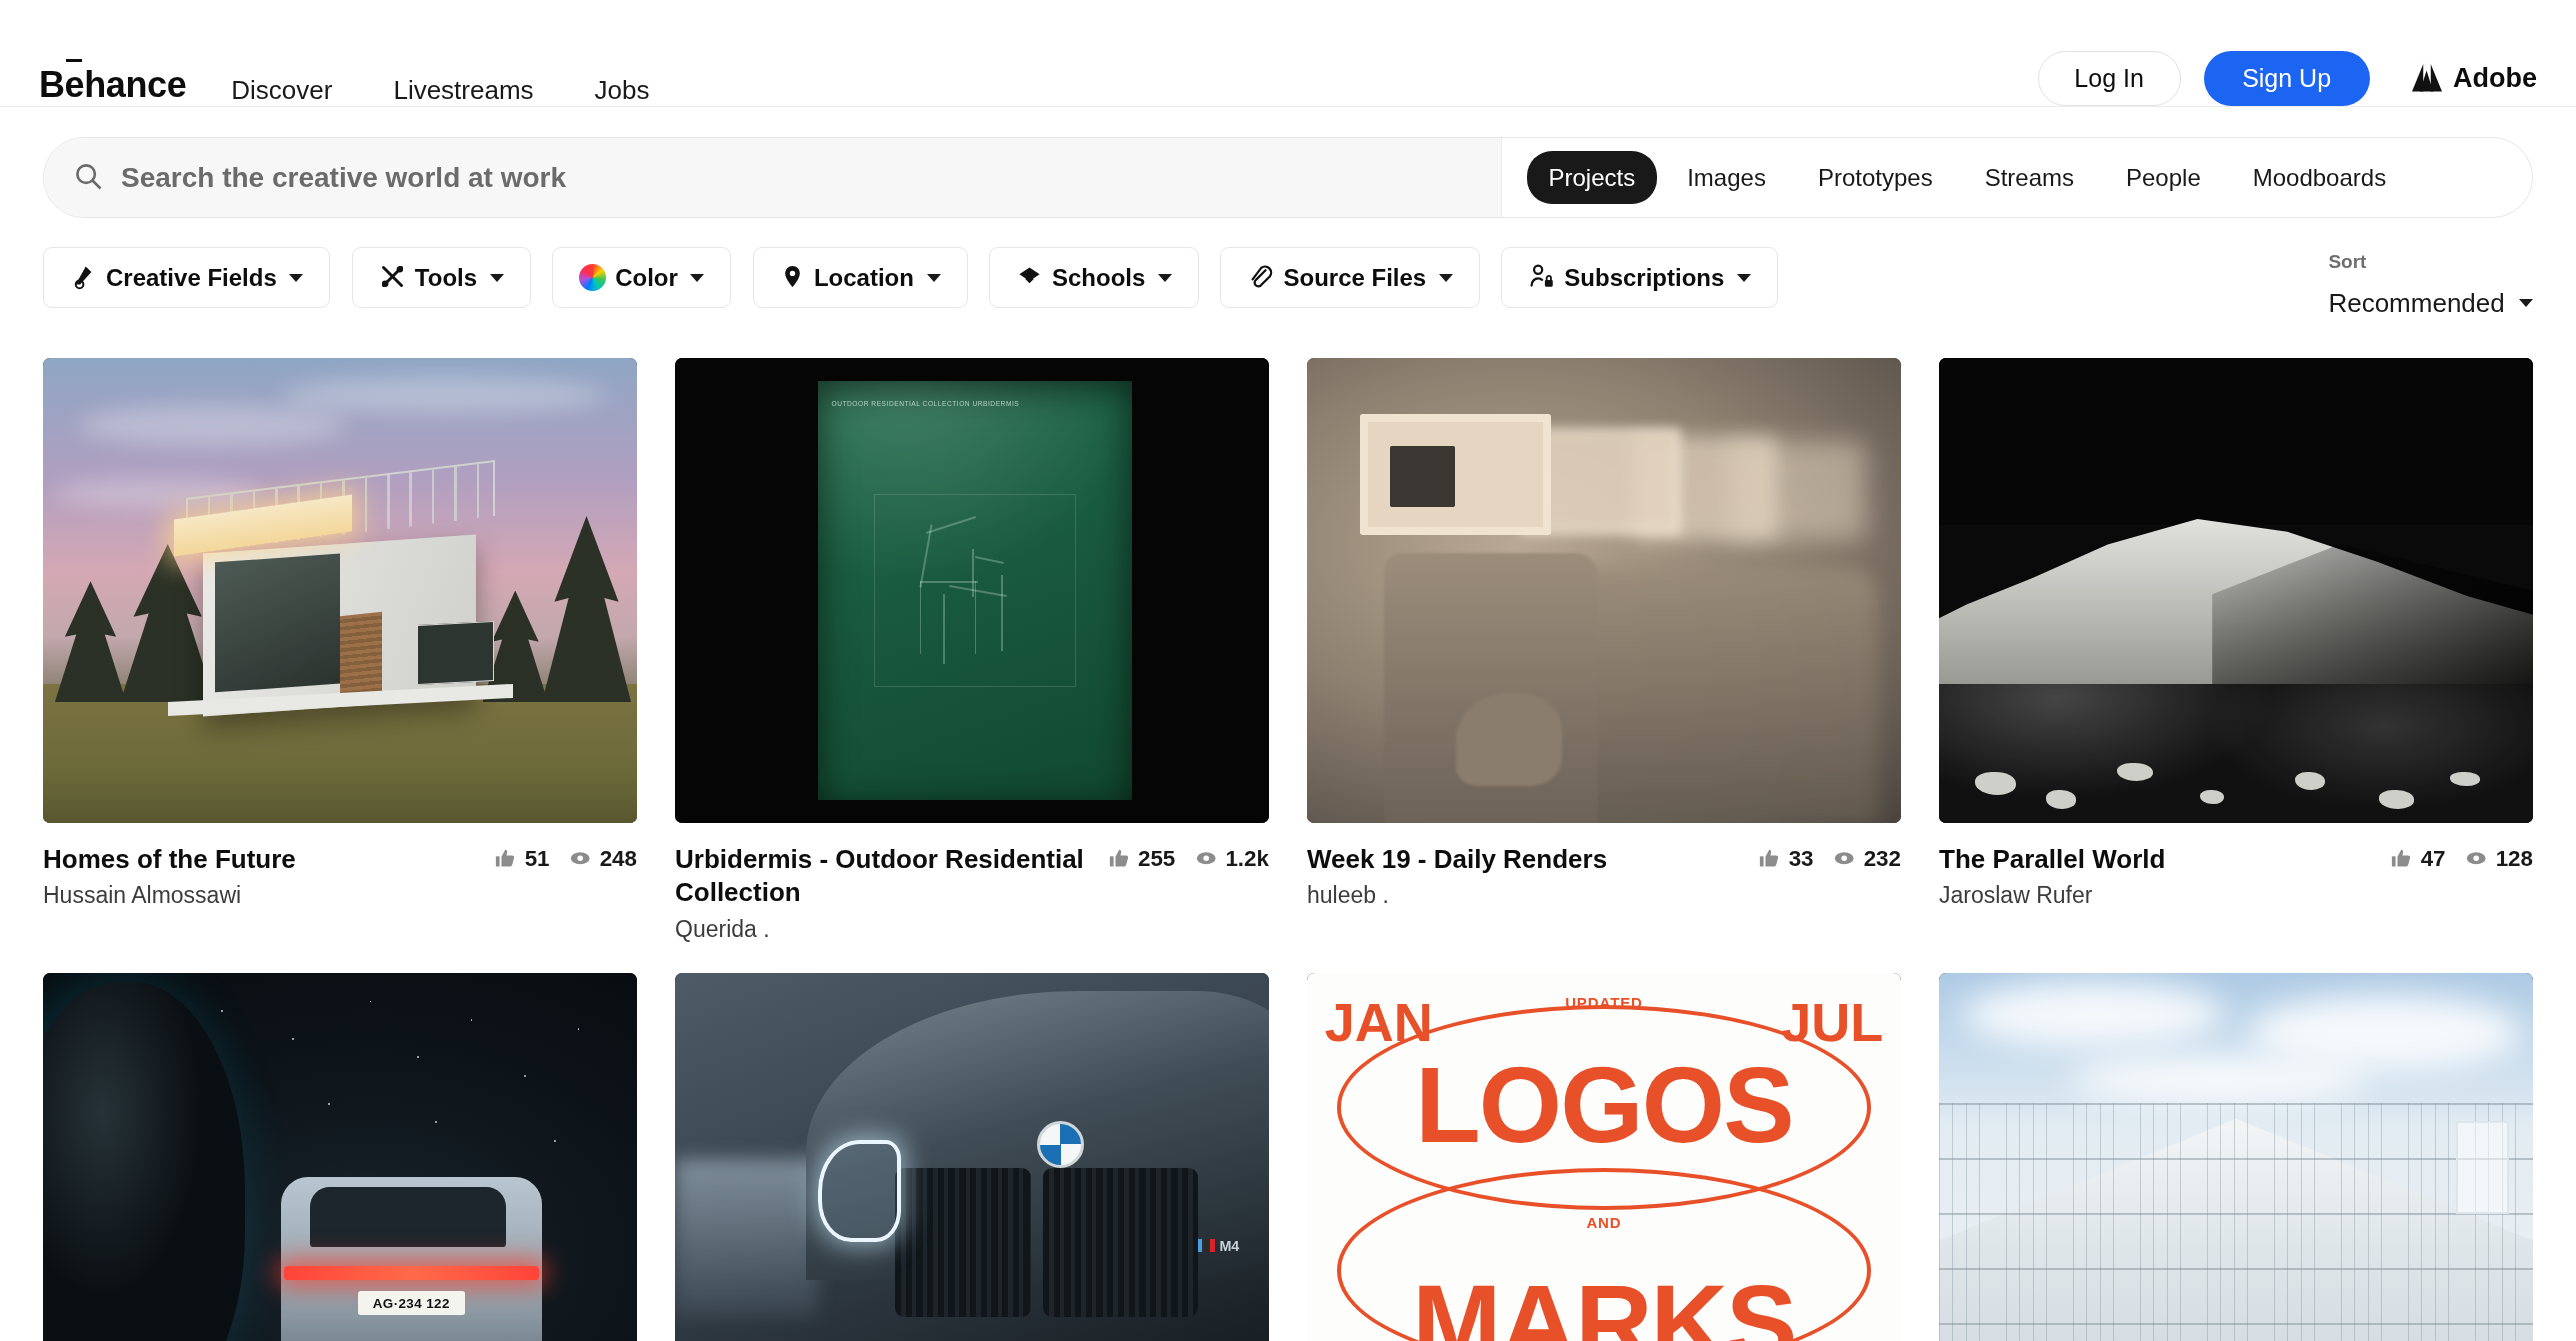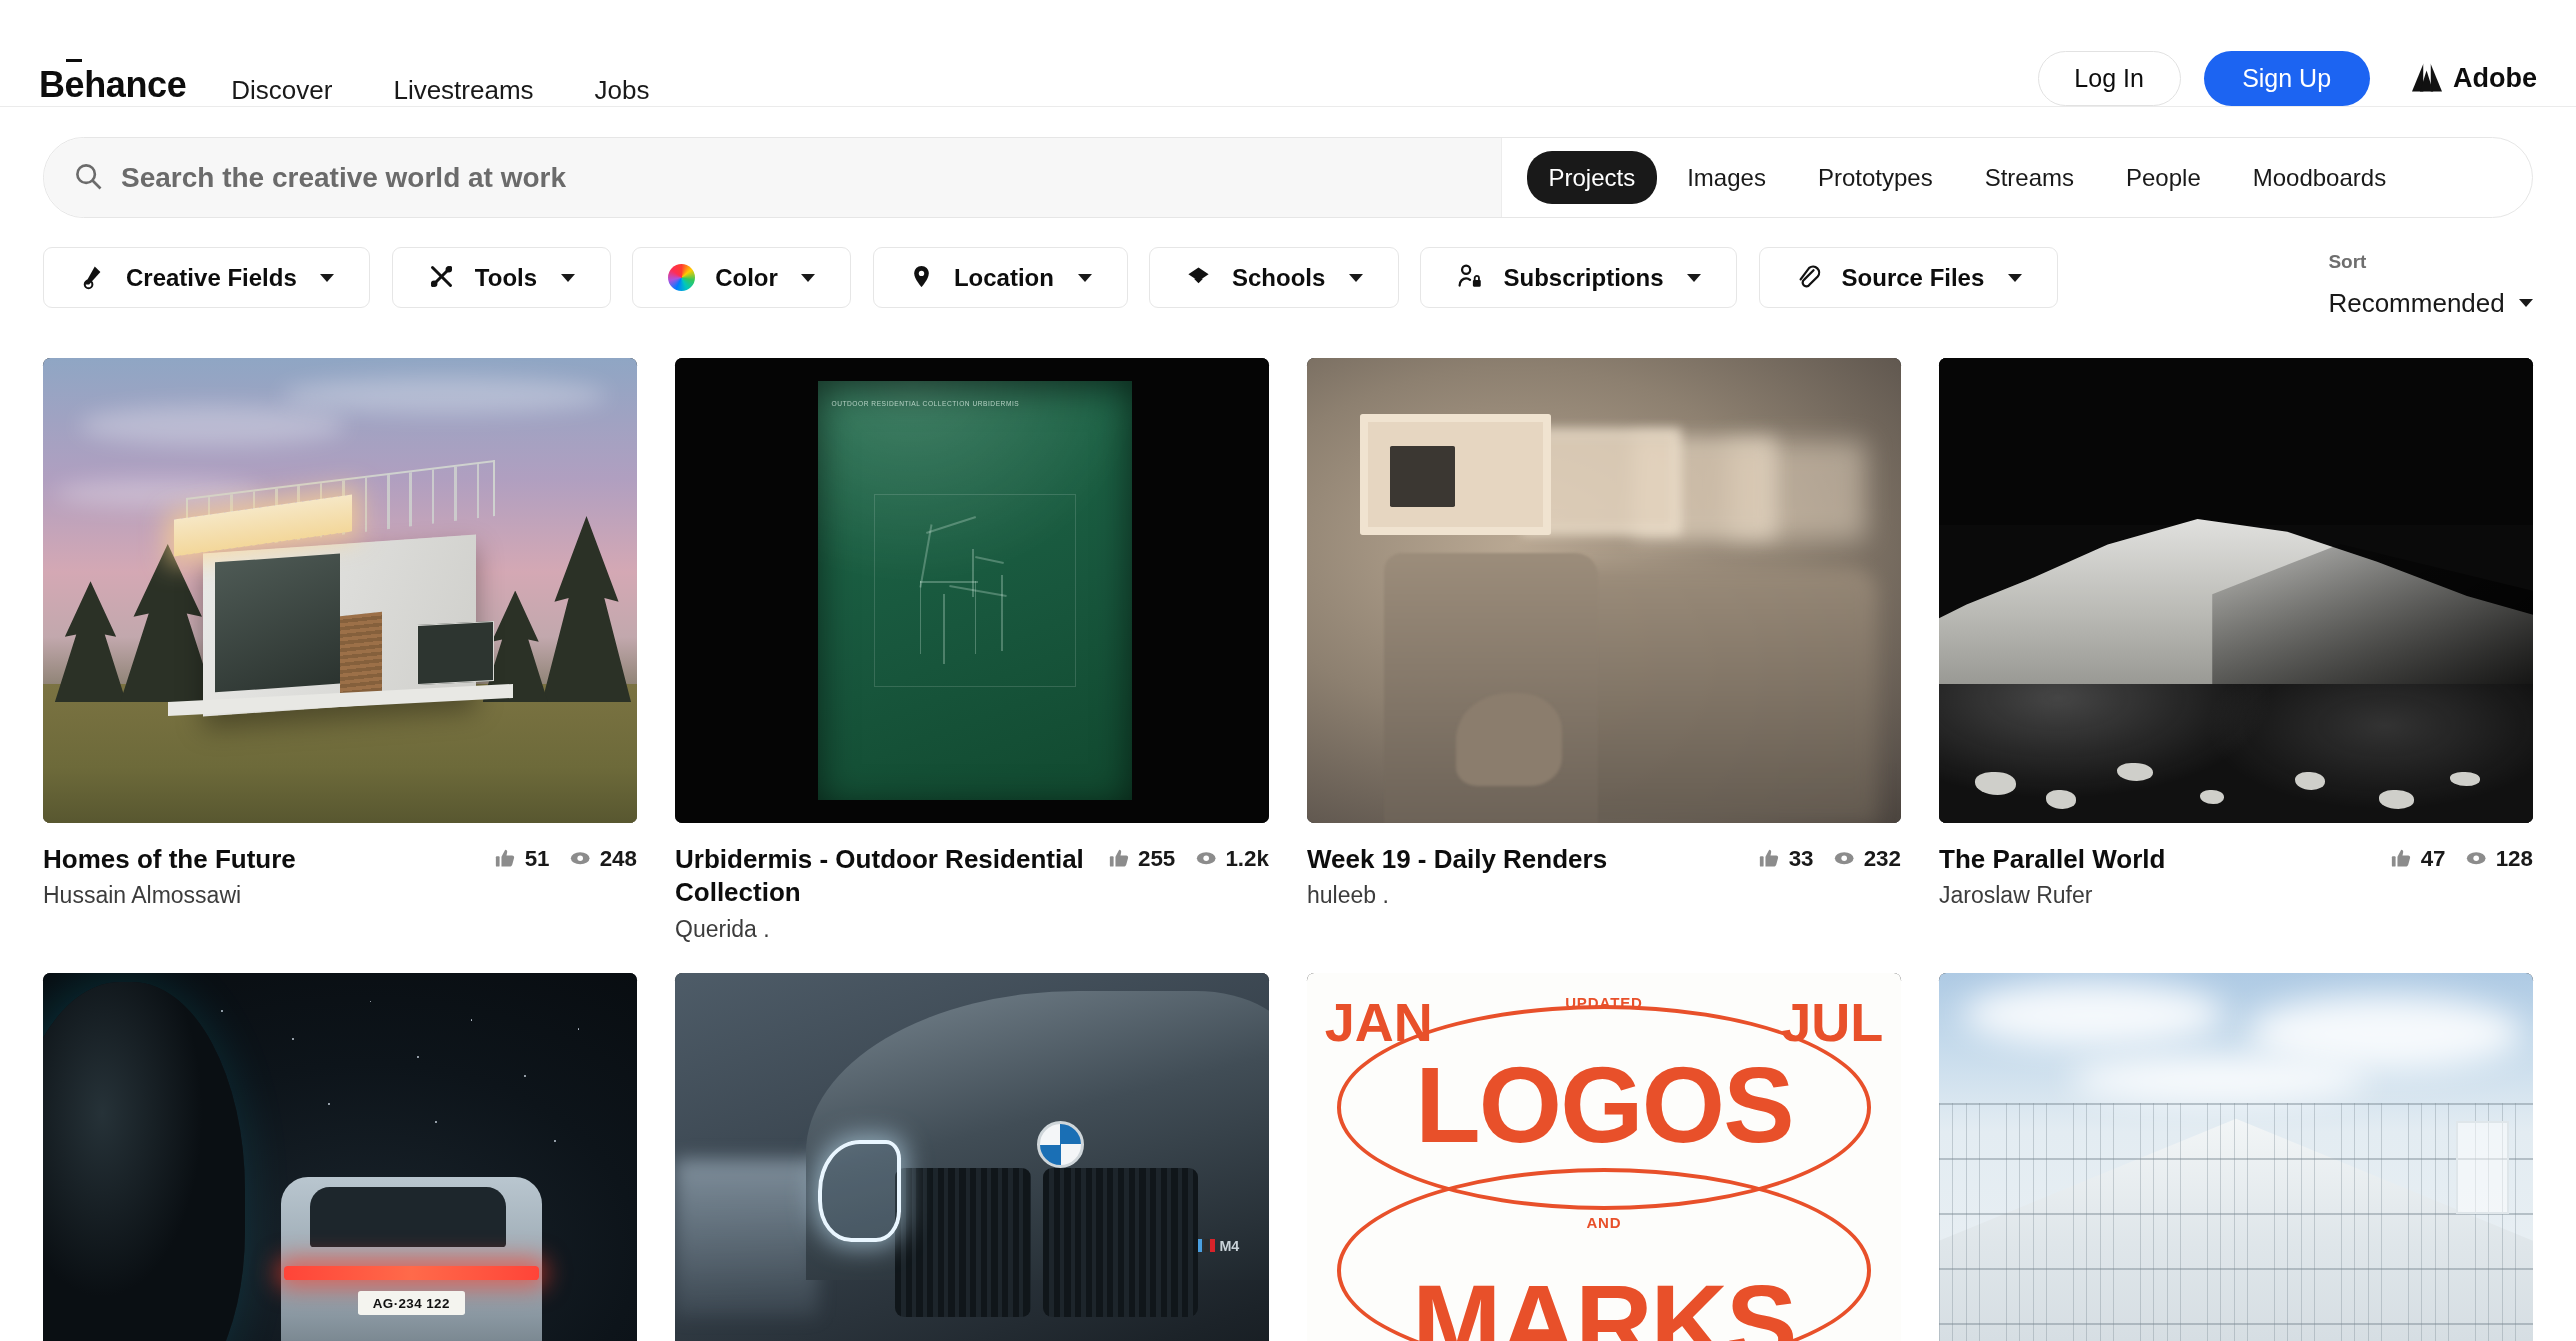--- a/index.html
+++ b/index.html
@@ -89,21 +89,21 @@
 
   
   .filterrow {
     margin: 29px 43px 0 43px;
     display: flex; align-items: flex-start; gap: 21.5px;
     position: relative; height: 81px;
   }
   .chip {
     height: 61px; border: 1.8px solid #e6e6e6; border-radius: 9px;
     background: #fff; display: flex; align-items: center;
-    gap: 20px; padding: 0 35px; cursor: pointer; white-space: nowrap;
+    gap: 9px; padding: 0 26px; cursor: pointer; white-space: nowrap;
   }
   .chip-label { font-size: 24px; font-weight: bold; color: #0d0d0d; }
   .caret {
     width: 0; height: 0; border-left: 7.2px solid transparent;
     border-right: 7.2px solid transparent; border-top: 8px solid #191919;
     margin-left: 3.6px; flex: 0 0 auto;
   }
   .sortbox {
     margin-left: auto; text-align: left; padding-top: 3.6px;
   }
@@ -412,38 +412,38 @@
         <polygon points="12,4 21,10 12,16 3,10" fill="#111"></polygon>
         <path d="M8 14 L12 18 L16 14 Z" fill="#111"></path>
       </svg>
     </span>
     <span class="chip-label">Schools</span>
     <span class="caret"></span>
   </div>
 
   <div class="chip">
     <span>
+      <svg width="27" height="27" viewBox="0 0 24 24" fill="none" stroke="#111" stroke-width="2" stroke-linecap="round" aria-hidden="true">
+        <path d="M16.5 6.5 L8.2 14.8a3.3 3.3 0 1 0 4.6 4.6l7.4-7.4a5.4 5.4 0 0 0-7.6-7.6L5 14.6"></path>
+      </svg>
+    </span>
+    <span class="chip-label">Source Files</span>
+    <span class="caret"></span>
+  </div>
+
+  <div class="chip">
+    <span>
       <svg width="27" height="27" viewBox="0 0 24 24" aria-hidden="true">
         <circle cx="9" cy="6" r="3.6" fill="none" stroke="#111" stroke-width="2"></circle>
         <path d="M3.2 20c0-3.6 2.7-6.4 5.8-6.4 1.3 0 2.5.5 3.5 1.3" fill="none" stroke="#111" stroke-width="2" stroke-linecap="round"></path>
         <rect x="15" y="15" width="7" height="6" rx="1" fill="#111"></rect>
         <path d="M16.6 15v-1.6a1.9 1.9 0 0 1 3.8 0V15" fill="none" stroke="#111" stroke-width="1.6"></path>
       </svg>
     </span>
     <span class="chip-label">Subscriptions</span>
-    <span class="caret"></span>
-  </div>
-
-  <div class="chip">
-    <span>
-      <svg width="27" height="27" viewBox="0 0 24 24" fill="none" stroke="#111" stroke-width="2" stroke-linecap="round" aria-hidden="true">
-        <path d="M16.5 6.5 L8.2 14.8a3.3 3.3 0 1 0 4.6 4.6l7.4-7.4a5.4 5.4 0 0 0-7.6-7.6L5 14.6"></path>
-      </svg>
-    </span>
-    <span class="chip-label">Source Files</span>
     <span class="caret"></span>
   </div>
 
   <div class="sortbox">
     <span class="sort-label">Sort</span>
     <div class="sort-value-row">
       <span class="sort-value">Recommended</span>
       <span class="caret"></span>
     </div>
   </div>

